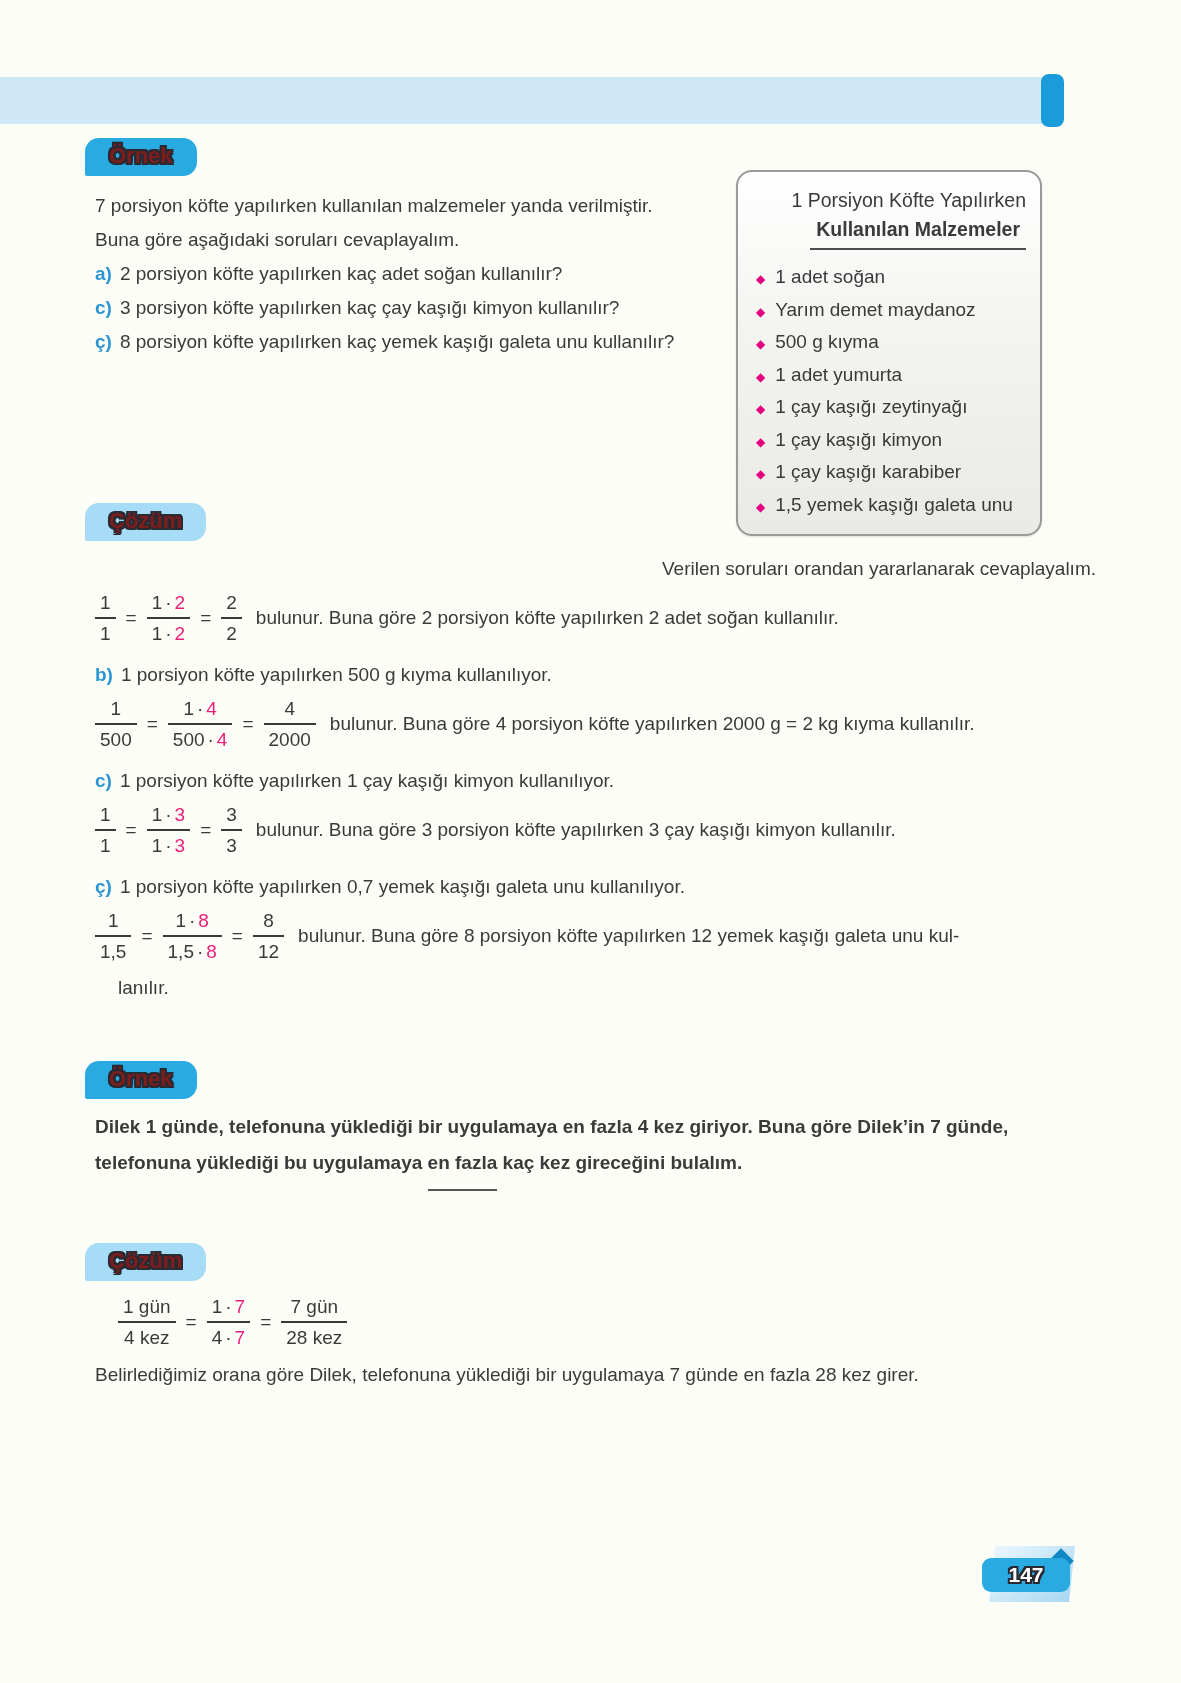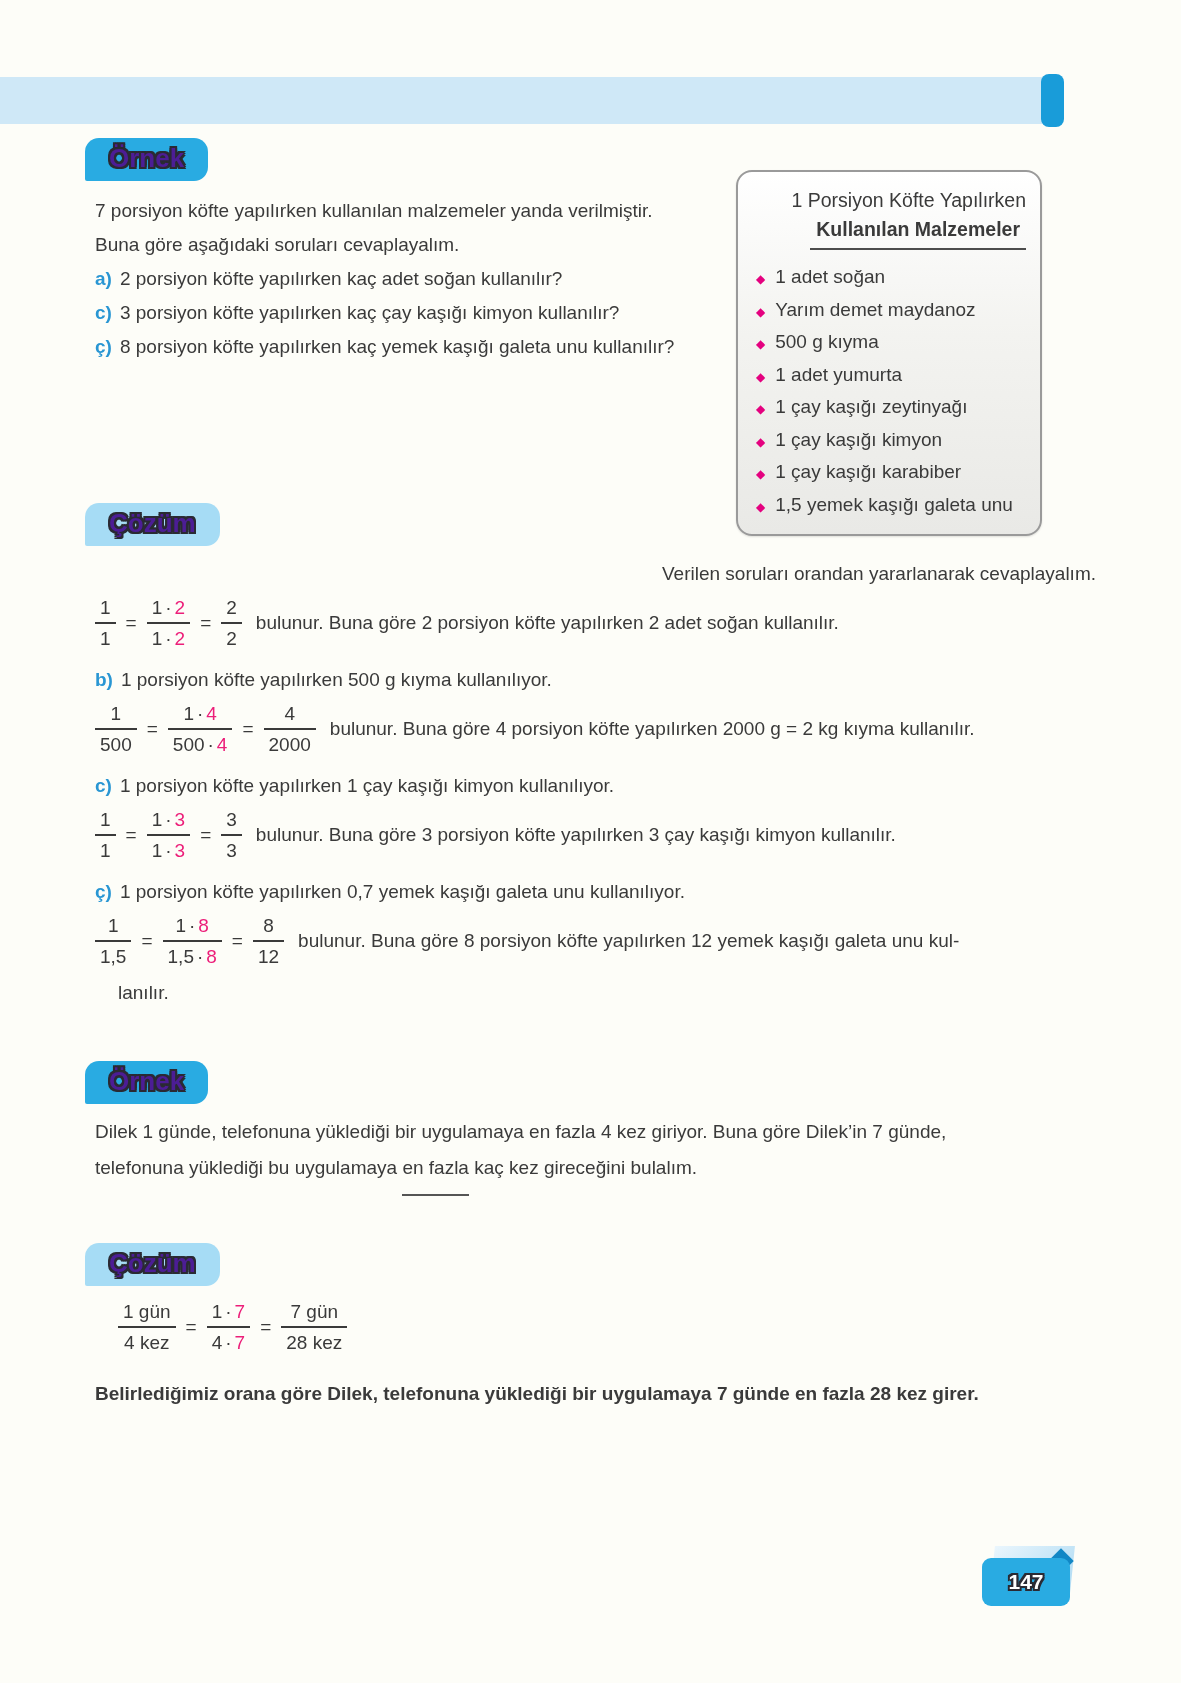--- a/index.html
+++ b/index.html
@@ -12,21 +12,21 @@
     font-size:19px;
     overflow:hidden;
   }
   
   .header-bar { position:absolute; top:77px; left:0; width:1044px; height:47px; background:#cfe8f7; }
   .header-cap { position:absolute; top:74px; left:1041px; width:23px; height:53px; background:#199cd9; border-radius:8px; }
 
   
   .badge {
     display:inline-block;
-    font-weight:bold; font-size:26px; color:#4c1d95;
+    font-weight:bold; font-size:22px; color:#7f1d1d;
     padding:5px 24px 7px 24px;
     border-radius:14px 14px 14px 2px;
     text-shadow:
       -2px -2px 0 #2a2a33, 2px -2px 0 #2a2a33,
       -2px 2px 0 #2a2a33, 2px 2px 0 #2a2a33,
       -2px 0 0 #2a2a33, 2px 0 0 #2a2a33,
       0 -2px 0 #2a2a33, 0 2px 0 #2a2a33;
   }
   .badge-example { background:#29abe2; }
   .badge-solution { background:#a6dcf5; }
@@ -55,33 +55,33 @@
   .frac { display:inline-flex; flex-direction:column; align-items:center; }
   .frac .num, .frac .den { padding:0 5px; white-space:nowrap; line-height:23px; }
   .frac .bar { align-self:stretch; height:2px; background:#3a3a3a; margin:3px 0; }
   .eqsign { margin:0 10px; }
   .dot { padding:0 3px; }
   .pink { color:#ec1e79; }
   .eqtext { margin-left:14px; }
   .statement { margin:18px 0 0 10px; line-height:24px; }
   .continued { margin:14px 0 0 33px; }
   .sol-intro { margin:16px 0 0 10px; line-height:24px;text-align:right; }
-  .para { margin-left:10px; line-height:36px; }
+  .para { margin-left:10px; line-height:36px;font-weight:bold; }
   .u { border-bottom:2px solid #555; padding-bottom:16px; }
 
   
   .pageno-wrap { position:absolute; top:1544px; left:982px; width:100px; height:62px; }
   .pageno-glow {
     position:absolute; top:2px; left:10px; width:80px; height:56px;
     background:linear-gradient(135deg,#eaf6fd 0%, #a8d8f2 100%);
     transform:skewX(-6deg);
   }
   .pageno-fold { position:absolute; top:8px; left:70px; width:18px; height:18px; background:#1187c5; transform:rotate(45deg); }
   .pageno-badge {
-    position:absolute; top:14px; left:0; width:88px; height:48px;
+    position:absolute; top:14px; left:0; width:88px; height:34px;
     background:#29abe2; border-radius:9px;
     color:#fff; font-weight:bold; font-size:21px;
     display:flex; align-items:center; justify-content:center;
     text-shadow:
       -2px -2px 0 #2a2a33, 2px -2px 0 #2a2a33,
       -2px 2px 0 #2a2a33, 2px 2px 0 #2a2a33,
       -2px 0 0 #2a2a33, 2px 0 0 #2a2a33,
       0 -2px 0 #2a2a33, 0 2px 0 #2a2a33;
   }
 </style>
@@ -276,20 +276,20 @@
       <span class="bar"></span>
       <span class="den"><span>4</span><span class="dot">·</span><span class="pink">7</span></span>
     </span>
     <span class="eqsign">=</span>
     <span class="frac">
       <span class="num">7 gün</span>
       <span class="bar"></span>
       <span class="den">28 kez</span>
     </span>
   </div>
-  <div class="statement" style="margin-top:28px; margin-left:10px;font-weight:bold;">Belirlediğimiz orana göre Dilek, telefonuna yüklediği bir uygulamaya 7 günde en fazla 28 kez girer.</div>
+  <div class="statement" style="margin-top:14px; margin-left:10px;">Belirlediğimiz orana göre Dilek, telefonuna yüklediği bir uygulamaya 7 günde en fazla 28 kez girer.</div>
 </div>
 
 <div class="pageno-wrap">
   <div class="pageno-glow"></div>
   <div class="pageno-fold"></div>
   <div class="pageno-badge">147</div>
 </div>
 
 </body></html>

